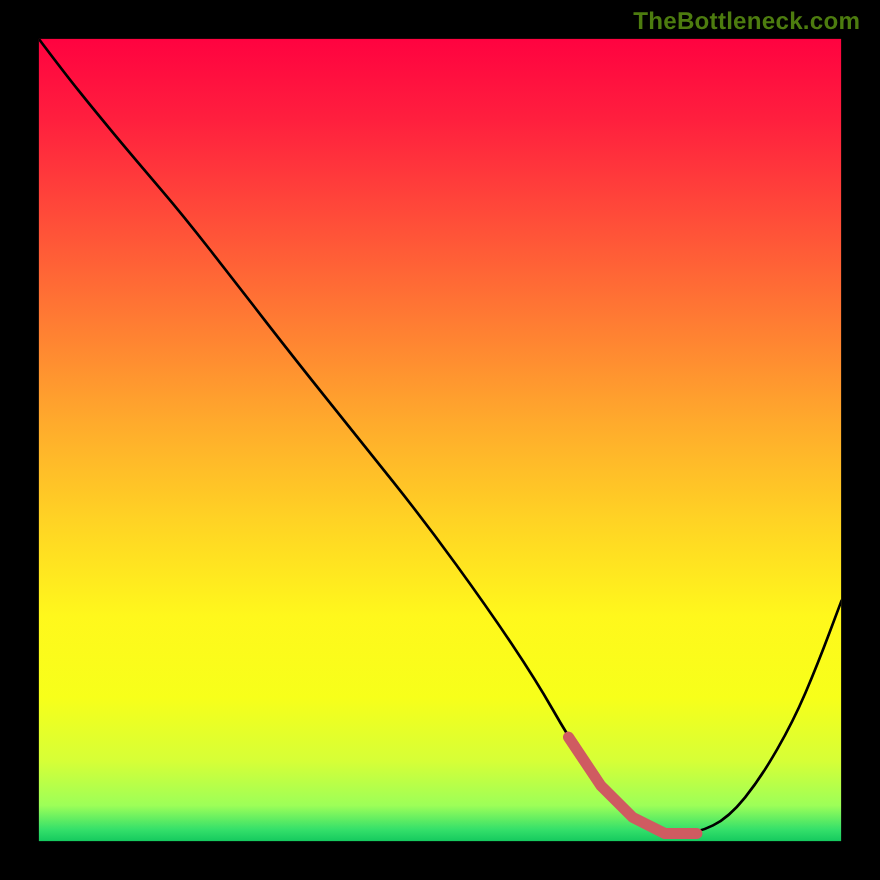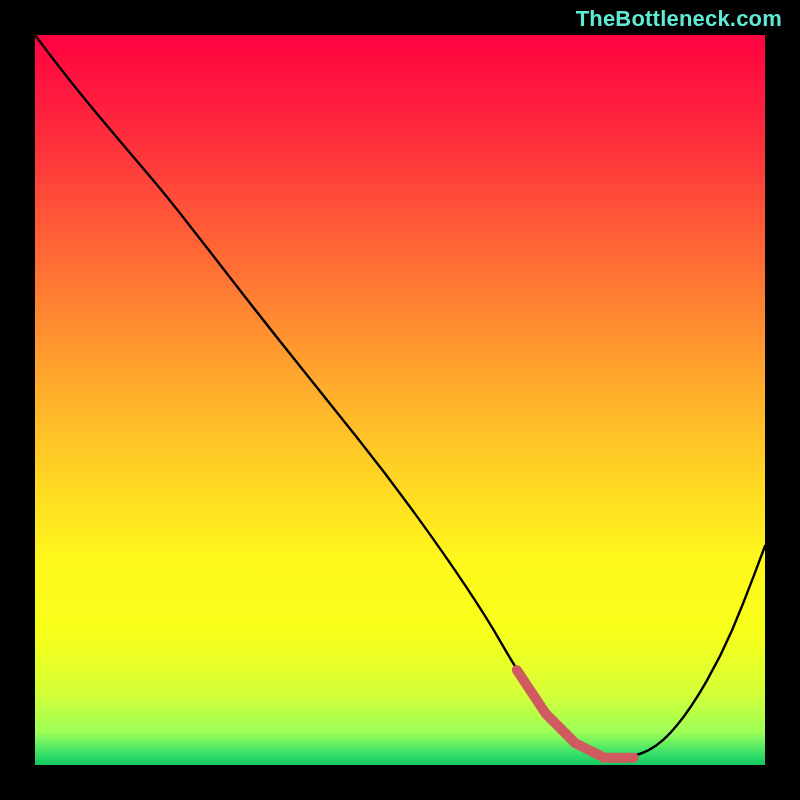--- a/index.html
+++ b/index.html
@@ -26,21 +26,21 @@
     height: 730px;
     overflow: hidden;
   }
   .watermark {
     position: absolute;
     top: 6px;
     right: 18px;
     font-family: Arial, Helvetica, sans-serif;
     font-size: 22px;
     font-weight: 600;
-    color: #5eead4;
+    color: #4d7c0f;
     letter-spacing: 0.2px;
   }
   svg {
     display: block;
   }
 </style>
 </head>
 <body>
 
 <div class="frame">

